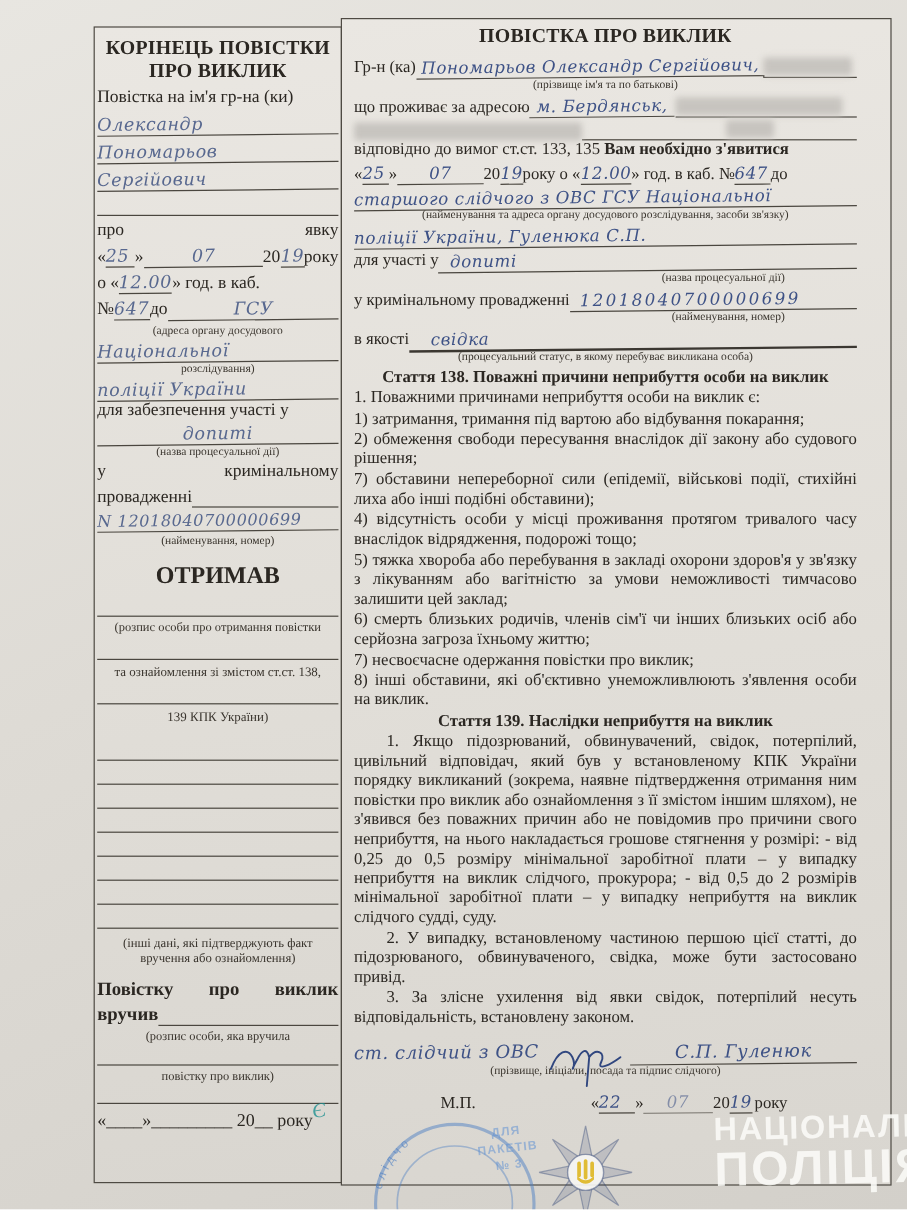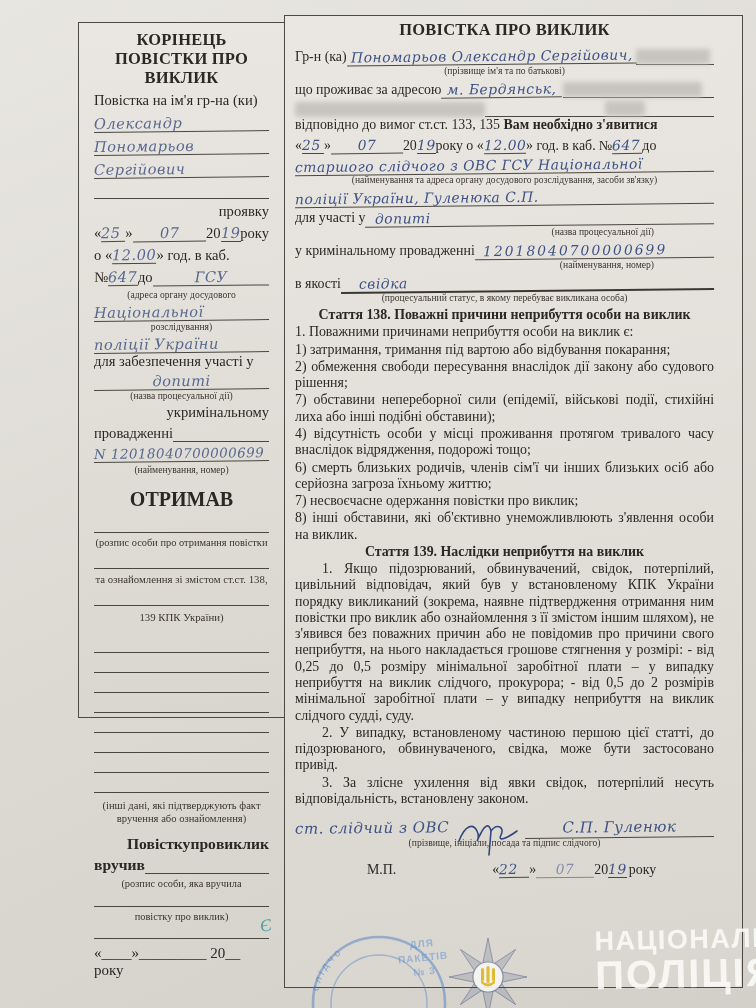--- a/index.html
+++ b/index.html
@@ -1,31 +1,31 @@
 <!DOCTYPE html>
 <html><head>
 <meta charset="utf-8">
 <style>
   html,body{margin:0;padding:0;}
   .stage{position:relative;width:756px;height:1008px;overflow:hidden;
     background:linear-gradient(155deg,#e8e6e1 0%,#dedbd5 45%,#d3d0ca 100%);
     font-family:"Liberation Serif",serif;color:#2b2722;}
   .box{position:absolute;border:1.6px solid #4e4a43;background:linear-gradient(173deg,#eae7e2 0%,#e1ded8 55%,#d9d6d0 100%);box-sizing:border-box;}
-  .stub{left:78px;top:22px;width:207px;height:696px;padding:8px 15px;font-size:14.6px;}
+  .stub{left:78px;top:22px;width:207px;height:964px;padding:8px 2px;font-size:14.6px;}
   .main{left:284px;top:15px;width:459px;height:973px;padding:5px 28px 0 10px;font-size:13.9px;line-height:1.17;}
   h1{font-size:16.5px;margin:0 0 4px 0;text-align:center;line-height:1.15;letter-spacing:.2px;}
   .r{display:flex;align-items:flex-end;}
   .u{border-bottom:1.1px solid #4a463f;}
   .fill{flex:1;min-width:8px;}
   .hw{font-family:"DejaVu Serif",serif;font-style:italic;color:#3e5286;letter-spacing:.5px;white-space:nowrap;transform:rotate(-.6deg);}
   .stub .hw{color:#58688f;}
   .cap{font-size:9.6px;text-align:center;color:#3a352e;line-height:1.25;}
   .blank{border-bottom:1.1px solid #4a463f;height:19px;}
   .just{text-align:justify;}
-  .jsb{display:flex;justify-content:flex-end;align-items:flex-end;}
+  .jsb{display:flex;justify-content:space-between;align-items:flex-end;}
   .b{font-weight:bold;}
   .ctr{text-align:center;}
   .ind{text-indent:27px;}
   .art{margin:1px 0;}
   .faint{opacity:.55;}
   .redact{display:inline-block;background:#c7c4bf;filter:blur(2.5px);height:15px;border-radius:2px;vertical-align:middle;}
   .stamp{position:absolute;pointer-events:none;}
   .packet{left:398px;top:937px;transform:rotate(-6deg);color:rgba(96,145,212,.55);
     font-family:"Liberation Sans",sans-serif;font-size:10px;font-weight:bold;letter-spacing:1px;line-height:1.4;text-align:center;}
   .wm{left:595px;top:924px;transform:rotate(-1.2deg);font-family:"Liberation Sans",sans-serif;
@@ -193,20 +193,21 @@
       <span class="hw fill" style="padding-left:18px;border-bottom:2px solid #3b3731;">свідка</span>
     </div>
     <div class="cap">(процесуальний статус, в якому перебуває викликана особа)</div>
 
     <div class="ctr b" style="margin-top:3px;">Стаття 138. Поважні причини неприбуття особи на виклик</div>
     <div class="art just">1. Поважними причинами неприбуття особи на виклик є:</div>
     <div class="art just">1) затримання, тримання під вартою або відбування покарання;</div>
     <div class="art just">2) обмеження свободи пересування внаслідок дії закону або судового рішення;</div>
     <div class="art just">7) обставини непереборної сили (епідемії, військові події, стихійні лиха або інші подібні обставини);</div>
     <div class="art just">4) відсутність особи у місці проживання протягом тривалого часу внаслідок відрядження, подорожі тощо;</div>
+    <div class="art just">5) тяжка хвороба або перебування в закладі охорони здоров'я у зв'язку з лікуванням або вагітністю за умови неможливості тимчасово залишити цей заклад;</div>
     <div class="art just">6) смерть близьких родичів, членів сім'ї чи інших близьких осіб або серйозна загроза їхньому життю;</div>
     <div class="art just">7) несвоєчасне одержання повістки про виклик;</div>
     <div class="art just">8) інші обставини, які об'єктивно унеможливлюють з'явлення особи на виклик.</div>
     <div class="ctr b">Стаття 139. Наслідки неприбуття на виклик</div>
     <div class="art just ind">1. Якщо підозрюваний, обвинувачений, свідок, потерпілий, цивільний відповідач, який був у встановленому КПК України порядку викликаний (зокрема, наявне підтвердження отримання ним повістки про виклик або ознайомлення з її змістом іншим шляхом), не з'явився без поважних причин або не повідомив про причини свого неприбуття, на нього накладається грошове стягнення у розмірі: - від 0,25 до 0,5 розміру мінімальної заробітної плати – у випадку неприбуття на виклик слідчого, прокурора; - від 0,5 до 2 розмірів мінімальної заробітної плати – у випадку неприбуття на виклик слідчого судді, суду.</div>
     <div class="art just ind">2. У випадку, встановленому частиною першою цієї статті, до підозрюваного, обвинуваченого, свідка, може бути застосовано привід.</div>
     <div class="art just ind">3. За злісне ухилення від явки свідок, потерпілий несуть відповідальність, встановлену законом.</div>
 
     <div class="r" style="height:26px;margin-top:4px;">
       <span class="hw" style="font-size:15px;">ст. слідчий з ОВС</span>

